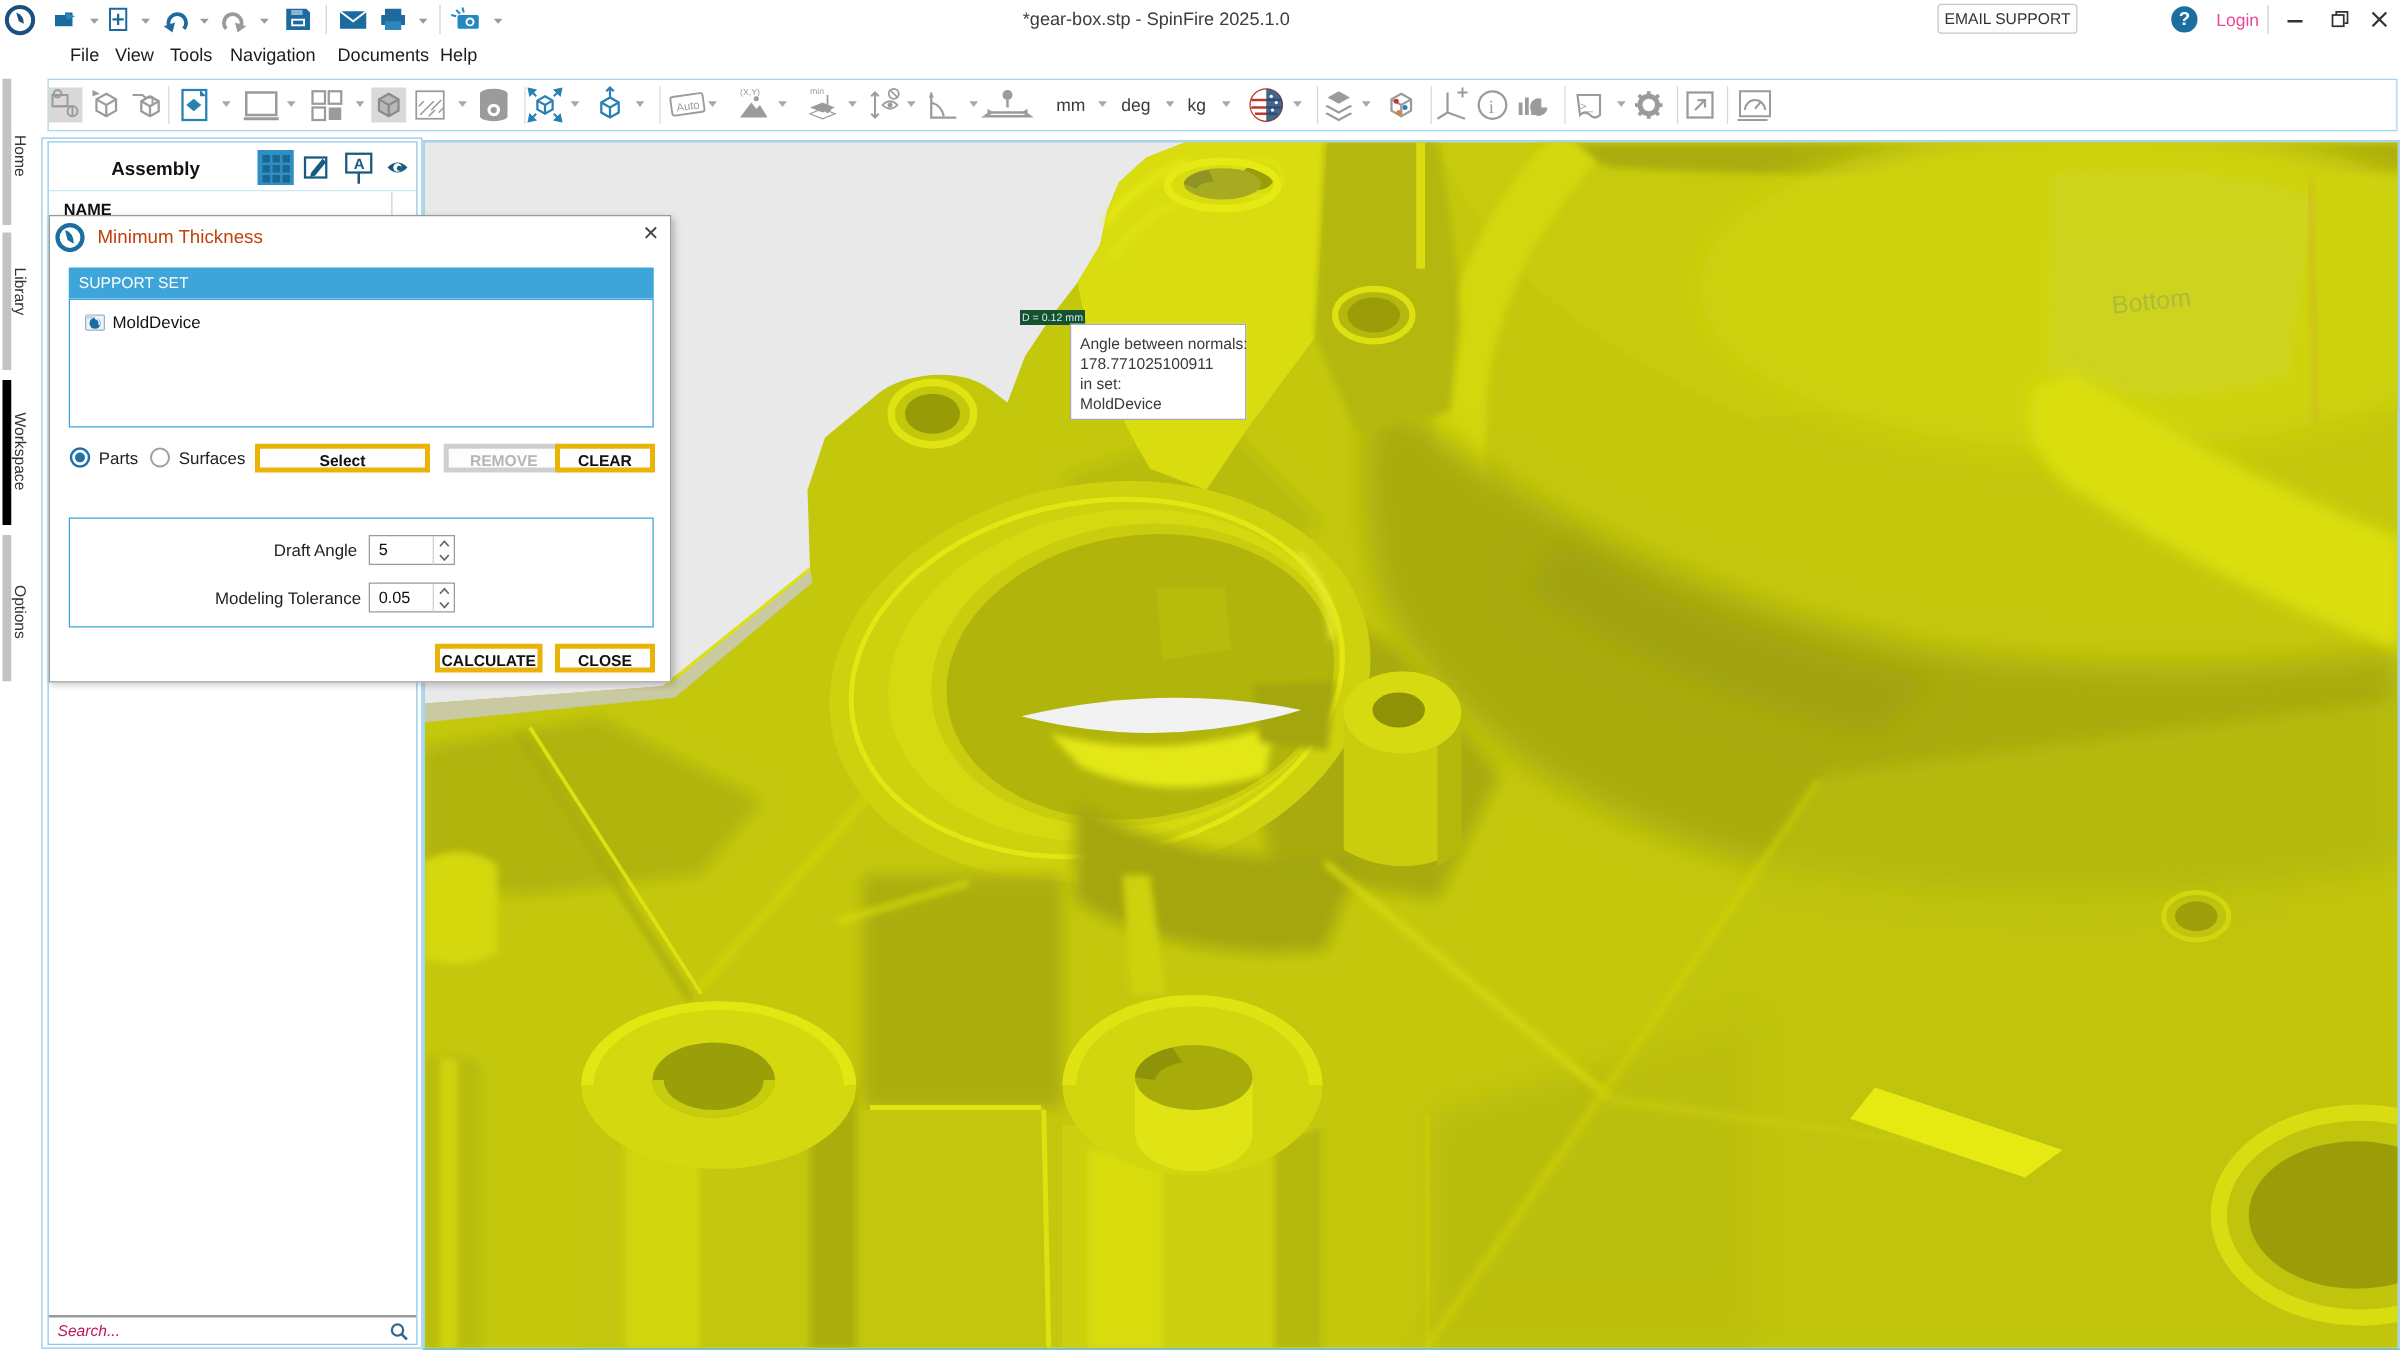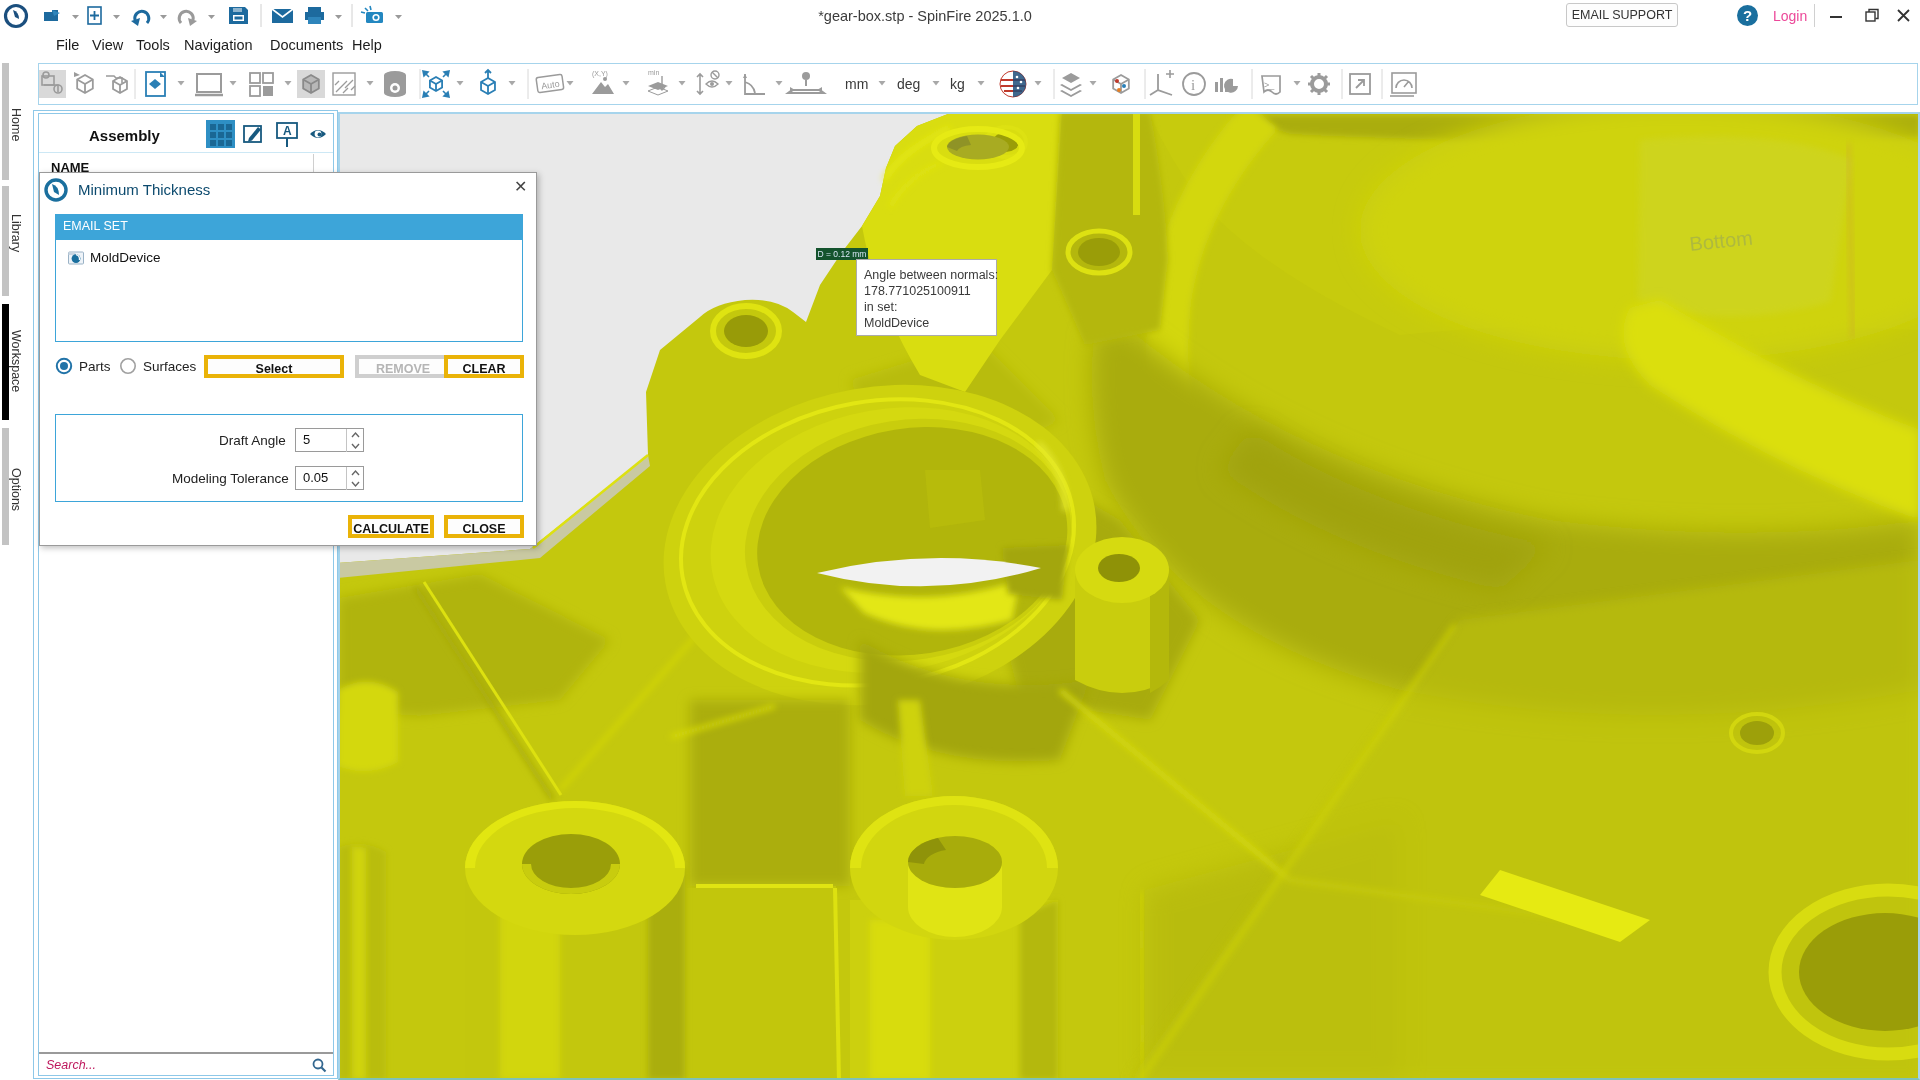--- a/index.html
+++ b/index.html
@@ -7,21 +7,21 @@
   font-family:"Liberation Sans", sans-serif; }
 #root { position:absolute; left:0; top:0; width:1920px; height:1080px; }
 .abs { position:absolute; }
 
 
 #titlebar { position:absolute; left:0; top:0; width:1760px; height:31px; background:#fff; }
 #title-text { position:absolute; left:90px; right:0; top:8px; text-align:center;
   font-size:14.5px; color:#3c3c3c; }
 #emailsupport { position:absolute; left:1550px; top:3px; width:112px; height:24px;
   border:1px solid #c8c8c8; border-radius:3px; background:#fdfdfd; color:#333;
-  font-size:12.5px; text-align:center; line-height:22px;margin-left:16px; }
+  font-size:12.5px; text-align:center; line-height:22px; }
 #help-q { position:absolute; left:1737px; top:5px; width:21px; height:21px; border-radius:50%;
   background:#1a6f9e; color:#fff; font-size:15px; font-weight:bold; text-align:center; line-height:21px; }
 #login { position:absolute; left:1773px; top:8px; font-size:14px; color:#ec4899; }
 #winsep { position:absolute; left:1814px; top:4px; width:1px; height:23px; background:#d0d0d0; }
 
 
 #menubar { position:absolute; left:0; top:31px; width:1920px; height:29px; background:#fff;margin-left:48px; }
 #menubar span { position:absolute; top:6px; font-size:14.5px; color:#1c1c1c; }
 
 
@@ -50,21 +50,21 @@
   border-top:2px solid #a6d4ec; border-left:2px solid #a6d4ec; border-right:2px solid #a6d4ec; border-bottom:2px solid #7fc1b9; background:#e9e9e9; }
 #badge { position:absolute; left:476px; top:134px; width:52px; height:12px; background:#14532d;
   color:#d8e6f4; font-size:8.5px; text-align:center; line-height:12px; z-index:5; }
 #tooltip { position:absolute; left:516px; top:145px; width:141px; height:77px; background:#fff;
   border:1px solid #ababab; font-size:12.5px; color:#3a3a3a; line-height:16px; padding:7px 0 0 7px;
   white-space:nowrap; z-index:5; }
 
 
 #dialog { position:absolute; left:39px; top:172px; width:498px; height:374px; background:#fff;
   border:1px solid #9a9a9a; box-shadow:2px 2px 6px rgba(0,0,0,0.25); }
-#dlg-title { position:absolute; left:38px; top:8px; font-size:15px; color:#0c4a6e; }
+#dlg-title { position:absolute; left:38px; top:8px; font-size:15px; color:#c2410c; }
 #dlg-x { position:absolute; left:474px; top:4px; font-size:16px; color:#444; }
 .bluebar { position:absolute; left:15px; width:468px; height:25px; background:#3da5d9; color:#fff;
   font-size:12.5px; line-height:25px; padding-left:8px; }
 .bluebox { position:absolute; left:15px; width:468px; background:#fff; border:1px solid #3da5d9; }
 .dbtn { position:absolute; height:23px; background:#fdfdfd; border:4px solid #eab308;
   font-size:12.5px; font-weight:bold; color:#111; text-align:center; }
 .spin { position:absolute; width:69px; height:24px; border:1px solid #9a9a9a; background:#fff;
   font-size:13px; color:#111; padding:3px 0 0 7px; }
 .lab { position:absolute; font-size:13.5px; color:#222; }
 </style>
@@ -478,21 +478,21 @@
   </div>
 
   <div id="dialog">
     <svg class="abs" style="left:4px;top:5px" width="24" height="24" viewBox="0 0 24 24">
       <circle cx="12" cy="12" r="10" fill="none" stroke="#1a6f9e" stroke-width="3.4"></circle>
       <path d="M8,6 q7,2 7,11 l-5,-3 z" fill="#1a6f9e"></path>
     </svg>
     <div id="dlg-title">Minimum Thickness</div>
     <div id="dlg-x">✕</div>
 
-    <div class="bluebar" style="top:41px">EMAIL SET</div>
+    <div class="bluebar" style="top:41px">SUPPORT SET</div>
     <div class="bluebox" style="top:66px;height:103px">
       <svg class="abs" style="left:12px;top:10px" width="16" height="15" viewBox="0 0 16 15">
         <rect x="0.5" y="2" width="15" height="12" rx="1" fill="#eef3f8" stroke="#9ab2c6"></rect>
         <rect x="0.5" y="2" width="7" height="3" fill="#c9d6e2"></rect>
         <circle cx="8" cy="8.6" r="4.4" fill="#1a6f9e"></circle>
         <path d="M8,4.6 q4,1 3.4,5.4" stroke="#fff" stroke-width="1.2" fill="none"></path>
       </svg>
       <span style="position:absolute;left:34px;top:10px;font-size:13.5px;color:#111">MoldDevice</span>
     </div>
 

